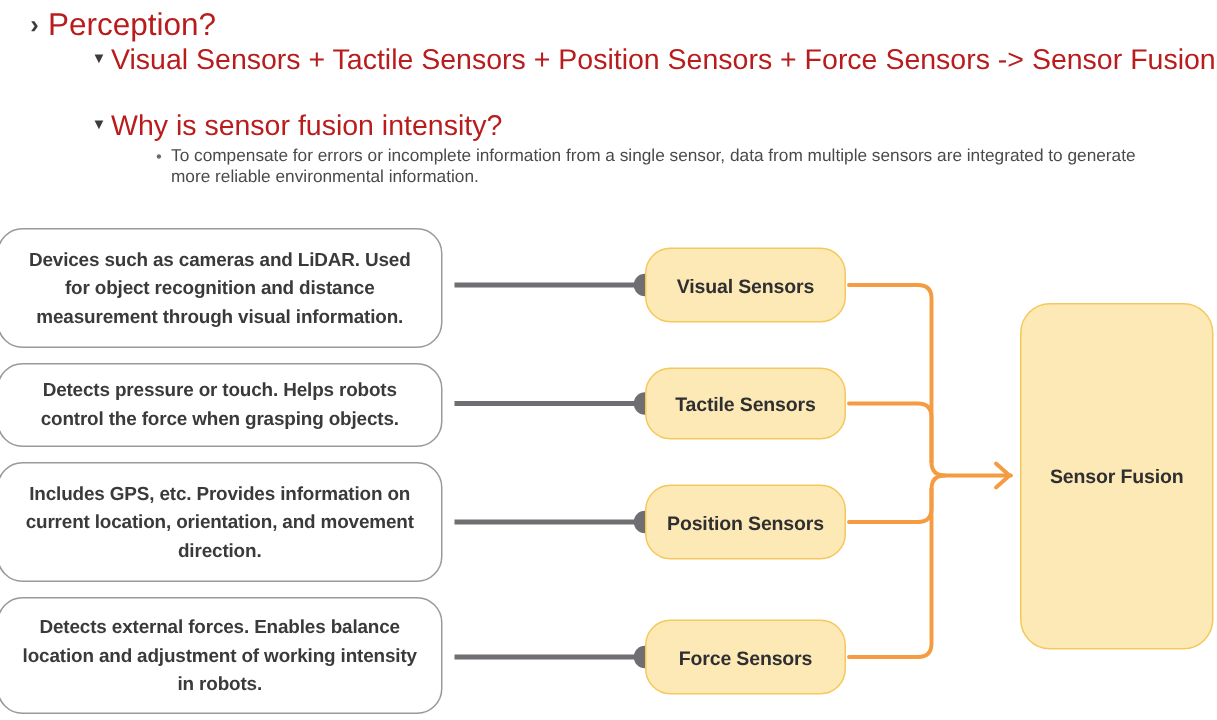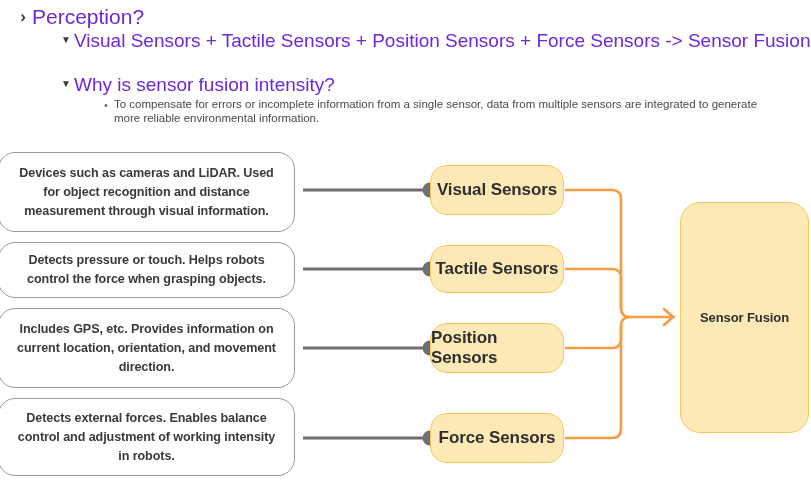--- a/index.html
+++ b/index.html
@@ -25,21 +25,21 @@
 
   .ol-row { position: absolute; display: flex; align-items: flex-start; }
 
   .ol-marker {
     flex: 0 0 auto;
     color: #3c3c3c;
     line-height: 1;
     text-align: center;
   }
 
-  .ol-text { color: #6d28d9; }
+  .ol-text { color: #b91c1c; }
 
   
   .lvl1 { left: 14px; top: 4px; }
   .lvl1 .ol-marker {
     font-size: 17px;
     font-weight: bold;
     width: 18px;
     padding-top: 4px;
   }
   .lvl1 .ol-text { font-size: 21px; font-weight: 400; line-height: 26px; }
@@ -102,21 +102,21 @@
   .sensor-pill {
     position: absolute;
     background: #fde9b6;
     border: 1.6px solid #f5c85c;
     border-radius: 17px;
     display: flex;
     align-items: center;
     justify-content: center;
   }
   .sensor-pill span {
-    font-size: 17px;
+    font-size: 13px;
     font-weight: bold;
     color: #2f2f31;
     letter-spacing: -0.1px;
   }
 
   .pill-1 { left: 430px; top: 165px; width: 134px; height: 50px; }
   .pill-2 { left: 430px; top: 245px; width: 134px; height: 48px; }
   .pill-3 { left: 430px; top: 323px; width: 134px; height: 50px; }
   .pill-4 { left: 430px; top: 413px; width: 134px; height: 50px; }
 
@@ -211,21 +211,21 @@
     <div class="desc-card desc-1">
       <span>Devices such as cameras and LiDAR. Used for object recognition and distance measurement through visual information.</span>
     </div>
     <div class="desc-card desc-2">
       <span>Detects pressure or touch. Helps robots control the force when grasping objects.</span>
     </div>
     <div class="desc-card desc-3">
       <span>Includes GPS, etc. Provides information on current location, orientation, and movement direction.</span>
     </div>
     <div class="desc-card desc-4">
-      <span>Detects external forces. Enables balance control and adjustment of working intensity in robots.</span>
+      <span>Detects external forces. Enables balance location and adjustment of working intensity in robots.</span>
     </div>
 
     <div class="sensor-pill pill-1">
       <span>Visual Sensors</span>
     </div>
     <div class="sensor-pill pill-2">
       <span>Tactile Sensors</span>
     </div>
     <div class="sensor-pill pill-4">
       <span>Force Sensors</span>

